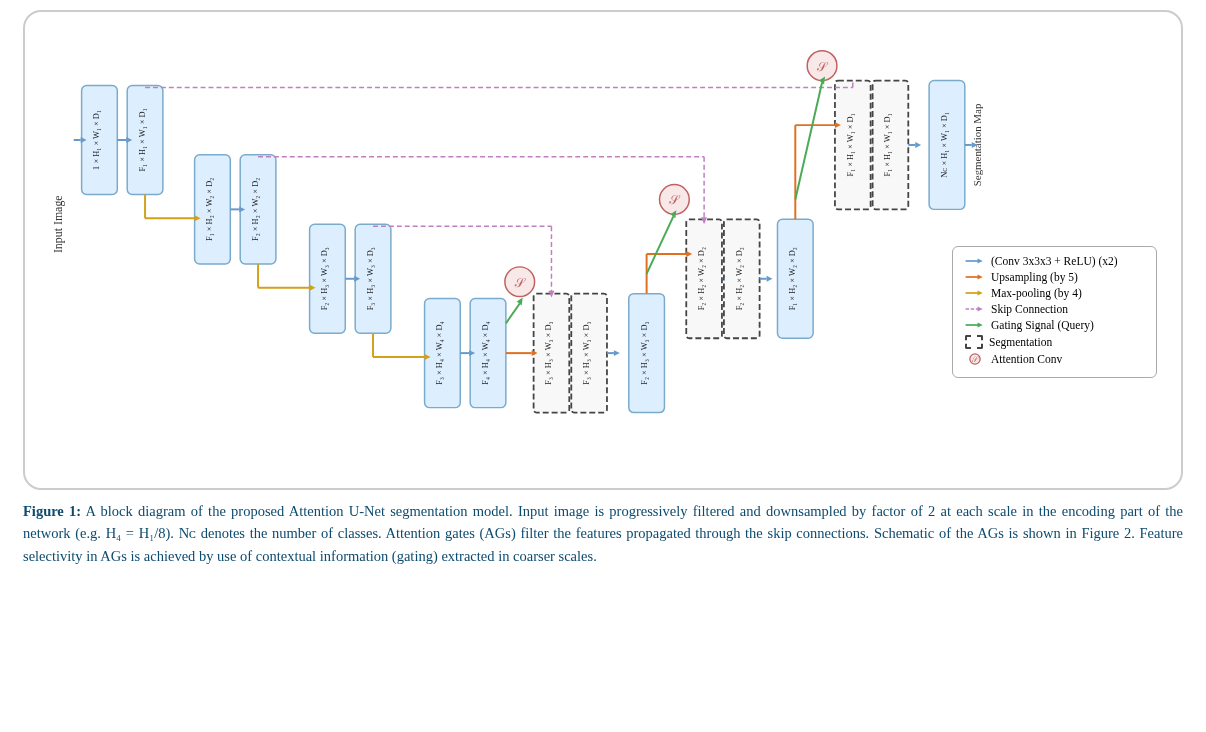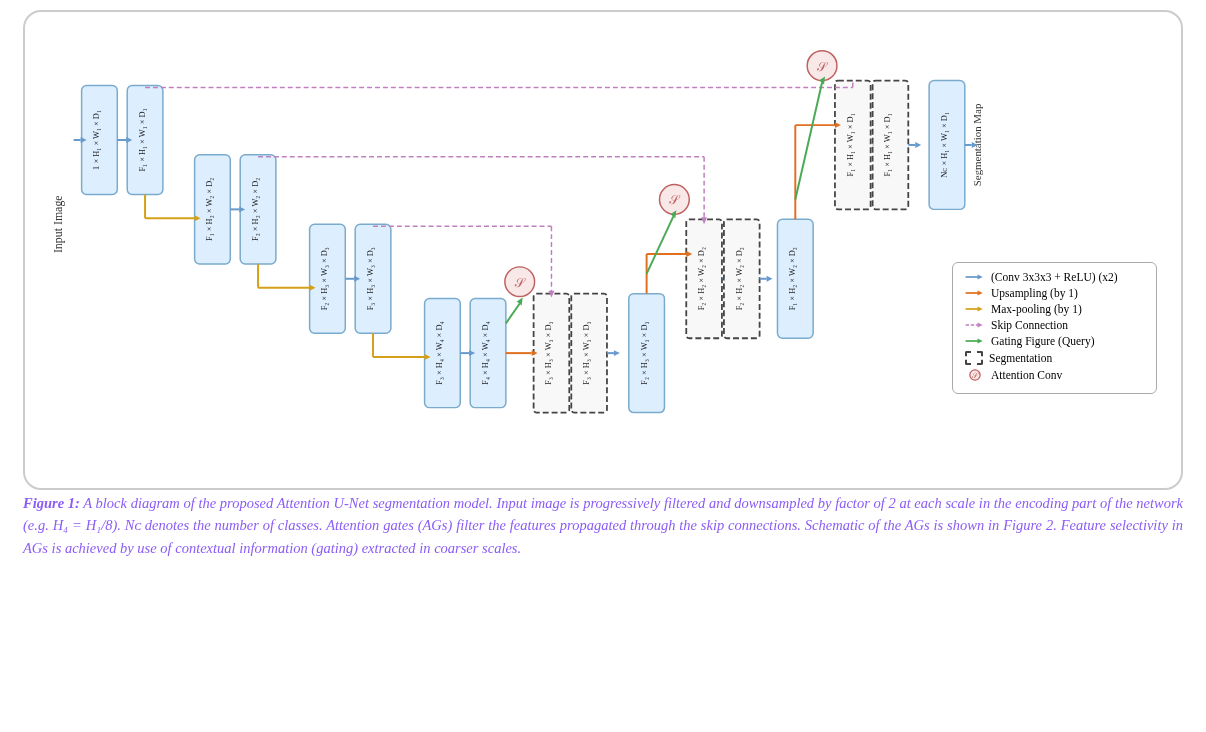--- a/index.html
+++ b/index.html
@@ -37,21 +37,20 @@
       position: absolute;
       right: 8px;
       top: 220px;
       border: 1.5px solid #aaa;
       border-radius: 6px;
       background: #fff;
       padding: 8px 12px;
       font-size: 11.5px;
       font-family: 'Times New Roman', Times, serif;
       width: 205px;
-      margin-top: 16px;
     }
 
     .legend-item {
       display: flex;
       align-items: center;
       margin-bottom: 4px;
       font-size: 11.5px;
     }
 
     .legend-arrow {
@@ -75,27 +74,26 @@
     .diagram-svg {
       position: absolute;
       top: 0; left: 0;
       width: 100%;
       height: 100%;
       pointer-events: none;
     }
 
     .caption {
       width: 1160px;
-      margin-top: 2px;
+      margin-top: 10px;
       font-family: 'Times New Roman', Times, serif;
       font-size: 14.5px;
       line-height: 1.55;
-      color: #8b5cf6;
+      color: #0c4a6e;
       text-align: justify;
-      font-style: italic;
     }
 
     .caption-label {
       font-weight: bold;
     }
   </style>
 </head>
 <body>
 
 <div class="diagram-container">
@@ -251,42 +249,42 @@
           <line x1="0" y1="7" x2="15" y2="7" stroke="#6699cc" stroke-width="2"></line>
           <polygon points="14,4 20,7 14,10" fill="#6699cc"></polygon>
         </svg>
         <span>(Conv 3x3x3 + ReLU) (x2)</span>
       </div>
       <div class="legend-item">
         <svg class="legend-arrow" viewBox="0 0 22 14">
           <line x1="0" y1="7" x2="15" y2="7" stroke="#e07020" stroke-width="2"></line>
           <polygon points="14,4 20,7 14,10" fill="#e07020"></polygon>
         </svg>
-        <span>Upsampling (by 1)</span>
+        <span>Upsampling (by 5)</span>
       </div>
       <div class="legend-item">
         <svg class="legend-arrow" viewBox="0 0 22 14">
           <line x1="0" y1="7" x2="15" y2="7" stroke="#d4a017" stroke-width="2"></line>
           <polygon points="14,4 20,7 14,10" fill="#d4a017"></polygon>
         </svg>
-        <span>Max-pooling (by 1)</span>
+        <span>Max-pooling (by 4)</span>
       </div>
       <div class="legend-item">
         <svg class="legend-arrow" viewBox="0 0 22 14">
           <line x1="0" y1="7" x2="15" y2="7" stroke="#c080c0" stroke-width="2" stroke-dasharray="4,2"></line>
           <polygon points="14,4 20,7 14,10" fill="#c080c0"></polygon>
         </svg>
         <span>Skip Connection</span>
       </div>
       <div class="legend-item">
         <svg class="legend-arrow" viewBox="0 0 22 14">
           <line x1="0" y1="7" x2="15" y2="7" stroke="#4aaa55" stroke-width="2"></line>
           <polygon points="14,4 20,7 14,10" fill="#4aaa55"></polygon>
         </svg>
-        <span>Gating Figure (Query)</span>
+        <span>Gating Signal (Query)</span>
       </div>
       <div class="legend-item">
         <div class="dashed-legend-box"></div>
         <span>Segmentation</span>
       </div>
       <div class="legend-item">
         <svg class="legend-arrow" viewBox="0 0 22 14">
           <circle cx="11" cy="7" r="6" fill="#f8e8e8" stroke="#c06060" stroke-width="1.5"></circle>
           <text x="11" y="11" font-family="Times New Roman" font-size="9" fill="#c06060" text-anchor="middle">𝒮</text>
         </svg>

